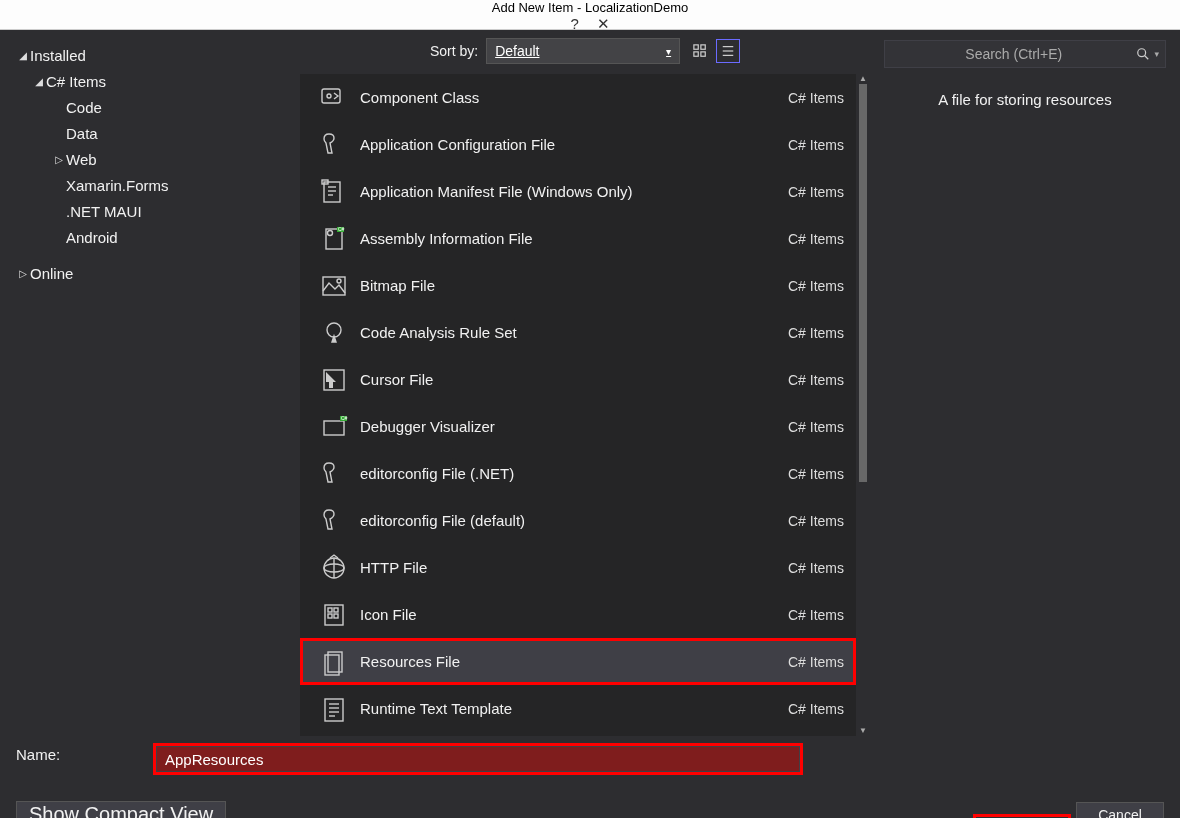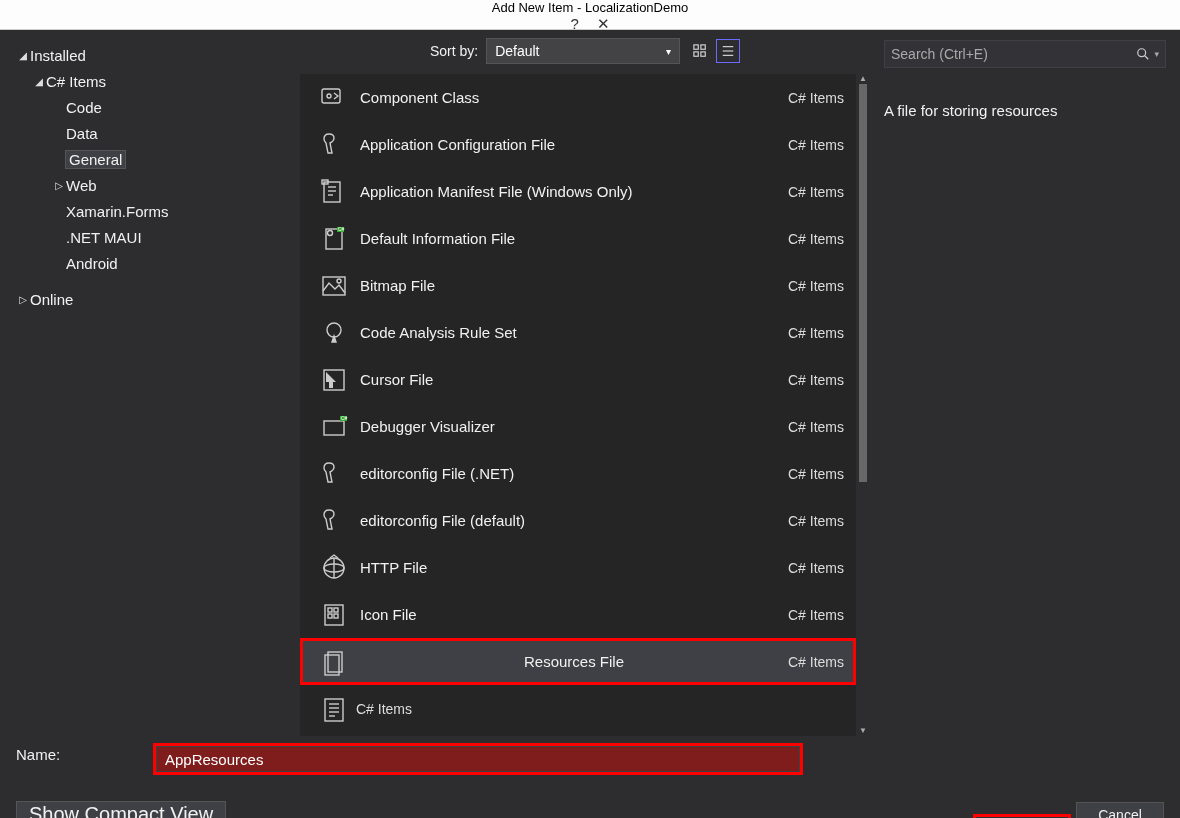--- a/index.html
+++ b/index.html
@@ -12,47 +12,47 @@
   .sidebar { width: 300px; padding: 12px 10px; font-size: 15px; }
   .tree-row { display: flex; align-items: center; height: 26px; cursor: default; }
   .arrow { width: 14px; text-align: center; font-size: 10px; opacity: .9; }
   .indent0 { padding-left: 6px; }
   .indent1 { padding-left: 22px; }
   .indent2 { padding-left: 42px; }
   .tree-row.selected span.lbl { background: #3f3f46; outline: 1px solid #555; padding: 0 3px; }
   .center { width: 570px; display: flex; flex-direction: column; }
   .toolbar { height: 38px; display: flex; align-items: center; gap: 8px; padding: 4px 6px 0 6px; justify-content: center; }
   .toolbar .sortlabel { font-size: 14px; }
-  .sort-select { width: 194px; height: 26px; background: #434346; border: 1px solid #555; color: #fff; display: flex; align-items: center; justify-content: space-between; padding: 0 8px; font-size: 14px; }
+  .sort-select { width: 194px; height: 26px; background: #434346; border: 1px solid #555; color: #fff; display: flex; align-items: center; justify-content: space-between; padding: 0 8px; font-size: 14px; text-decoration: underline; }
   .viewbtns { display: flex; gap: 4px; }
   .viewbtn { width: 24px; height: 24px; display: flex; align-items: center; justify-content: center; border: 1px solid transparent; }
   .viewbtn.active { border: 1px solid #6b6bff; }
   .viewbtn svg { width: 14px; height: 14px; }
   .list-wrap { flex: 1; display: flex; margin-top: 6px; }
   .list { flex: 1; background: #252526; overflow-y: hidden; }
   .row { height: 47px; display: flex; align-items: center; padding: 0 12px; cursor: default; }
   .row .icon { width: 44px; display: flex; align-items: center; justify-content: center; }
   .row .icon svg { width: 30px; height: 30px; }
   .row .name { flex: 1; font-size: 15px; padding-left: 4px; }
   .row .cat { font-size: 14px; color: #ddd; }
-  .row.selected { background: #3f3f46; text-align: center; }
+  .row.selected { background: #3f3f46; }
   .row.highlighted { outline: 3px solid #ff0000; outline-offset: -3px; }
   .vscroll { width: 14px; background: #2d2d30; position: relative; }
   .vscroll .track { position: absolute; top: 10px; bottom: 10px; left: 3px; right: 3px; }
   .vscroll .thumb { position: absolute; top: 0; left: 0; right: 0; height: 62%; background: #686868; }
   .vscroll .arr { position: absolute; left: 0; right: 0; height: 10px; text-align: center; font-size: 8px; color: #aaa; }
   .vscroll .arr.up { top: 0; } .vscroll .arr.dn { bottom: 0; }
-  .right { flex: 1; padding: 10px 14px; display: flex; flex-direction: column; gap: 10px; }
+  .right { flex: 1; padding: 10px 14px; display: flex; flex-direction: column; gap: 10px; text-align: center; }
   .search { height: 28px; background: #333337; border: 1px solid #3f3f46; display: flex; align-items: center; padding: 0 6px; color: #aaa; }
   .search span.ph { flex: 1; font-size: 14px; }
   .search svg { width: 14px; height: 14px; }
   .search .drop { font-size: 9px; margin-left: 4px; }
   .info .typeline { font-size: 15px; }
   .info .typeline b { font-weight: 600; }
-  .info .desc { margin-top: 24px; font-size: 15px; }
+  .info .desc { margin-top: 13px; font-size: 15px; }
   .footer { height: 82px; padding: 10px 16px 12px 16px; display: flex; flex-direction: column; gap: 12px; }
   .namerow { display: flex; align-items: flex-start; gap: 20px; }
   .namerow .lbl { width: 120px; font-size: 15px; }
   .name-input { width: 644px; height: 26px; background: #7f1d1d; border: 1px solid #3f3f46; color: #fff; padding: 0 8px; font-size: 15px; outline: 3px solid #ff0000; outline-offset: 0; }
   .btnrow { display: flex; align-items: center; }
   .compact { height: 28px; padding: 0 12px; background: #3f3f46; border: 1px solid #555; display: flex; align-items: center; font-size: 20px; }
   .spacer { flex: 1; }
   .btn { width: 88px; height: 26px; display: flex; align-items: center; justify-content: center; font-size: 14px; margin-left: 10px; }
   .btn.primary { background: #4646c7; border: 1px solid #6b6bff; outline: 3px solid #ff0000; outline-offset: 2px; margin-top: 35px; }
   .btn.secondary { background: #3f3f46; border: 1px solid #555; }
@@ -80,24 +80,20 @@
         <span class="arrow">◢</span>
         <span class="lbl">C# Items</span>
       </div>
     <div class="tree-row indent2">
         <span class="arrow"></span>
         <span class="lbl">Code</span>
       </div>
     <div class="tree-row indent2">
         <span class="arrow"></span>
         <span class="lbl">Data</span>
-      </div>
-    <div class="tree-row indent2 selected">
-        <span class="arrow"></span>
-        <span class="lbl">General</span>
       </div>
     <div class="tree-row indent2">
         <span class="arrow">▷</span>
         <span class="lbl">Web</span>
       </div>
     <div class="tree-row indent2">
         <span class="arrow"></span>
         <span class="lbl">Xamarin.Forms</span>
       </div>
     <div class="tree-row indent2">
@@ -177,21 +173,21 @@
           </div>
           <div class="row">
             <div class="icon">
               <svg viewBox="0 0 30 30">
                 <rect x="7" y="5" width="16" height="20"></rect>
                 <circle cx="11" cy="9" r="2.5"></circle>
                 <rect x="18" y="3" width="7" height="5" fill="#3a3" stroke="none"></rect>
                 <text x="19" y="7" font-size="5" fill="#fff" stroke="none">C#</text>
               </svg>
             </div>
-            <div class="name">Default Information File</div>
+            <div class="name">Assembly Information File</div>
             <div class="cat">C# Items</div>
           </div>
           <div class="row">
             <div class="icon">
               <svg viewBox="0 0 30 30">
                 <rect x="4" y="6" width="22" height="18"></rect>
                 <polyline points="4 20 10 12 16 18 20 14 26 22"></polyline>
                 <circle cx="20" cy="10" r="2"></circle>
               </svg>
             </div>
@@ -285,20 +281,21 @@
           <div class="row">
             <div class="icon">
               <svg viewBox="0 0 30 30">
                 <rect x="6" y="5" width="18" height="22"></rect>
                 <line x1="10" y1="10" x2="20" y2="10"></line>
                 <line x1="10" y1="14" x2="20" y2="14"></line>
                 <line x1="10" y1="18" x2="20" y2="18"></line>
                 <line x1="10" y1="22" x2="16" y2="22"></line>
               </svg>
             </div>
+            <div class="name">Runtime Text Template</div>
             <div class="cat">C# Items</div>
           </div>
         </div>
       <div class="vscroll">
         <div class="arr up">▲</div>
         <div class="track">
             <div class="thumb"></div>
           </div>
         <div class="arr dn">▼</div>
       </div>

